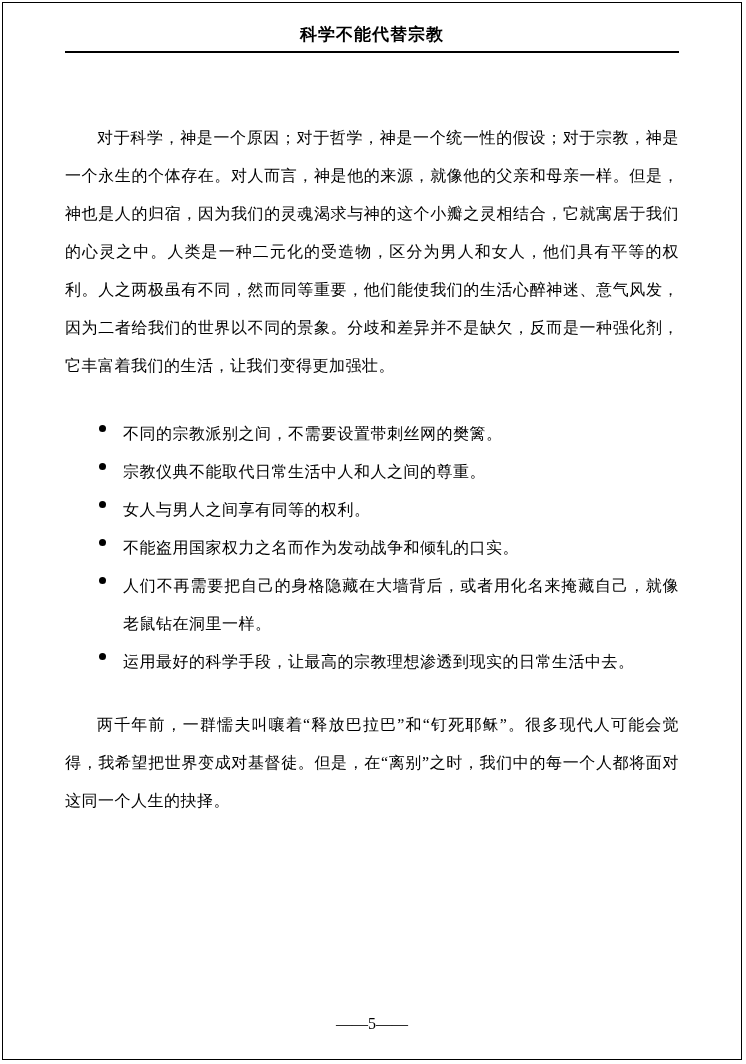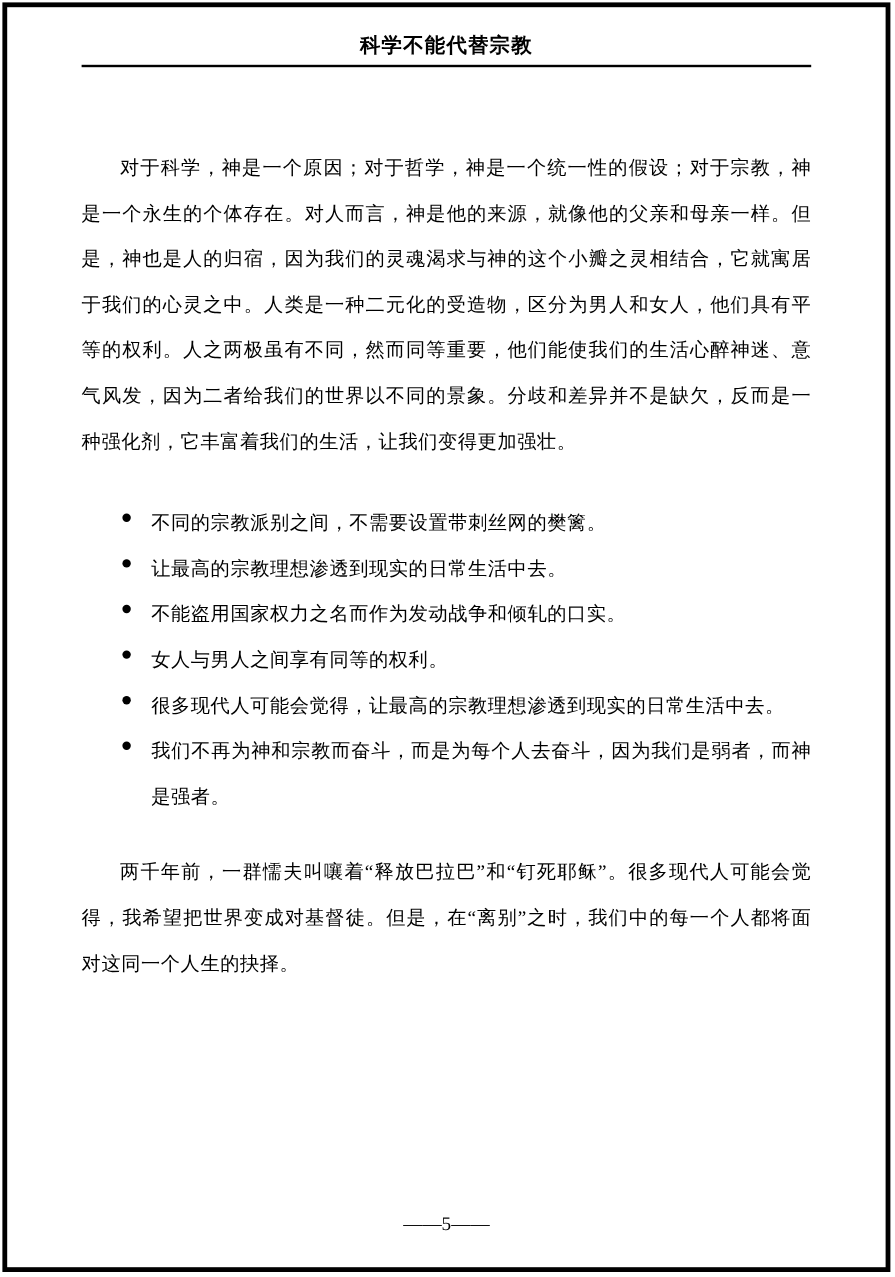--- a/index.html
+++ b/index.html
@@ -7,21 +7,21 @@
     margin: 0;
     padding: 0;
     background: #ffffff;
   }
   .page {
     position: relative;
     width: 740px;
     height: 1058px;
     margin: 2px;
     background: #ffffff;
-    border: 4px solid #000000;
+    border: 1px solid #000000;
     box-sizing: border-box;
     font-family: "Liberation Serif", "DejaVu Serif", serif;
     color: #000000;
     overflow: hidden;
   }
   .doc-title {
     margin: 20px 0 0 0;
     text-align: center;
     font-size: 17px;
     font-weight: bold;
@@ -94,25 +94,25 @@
 
   <hr class="title-rule">
 
   <div class="content">
 
     <p class="body-para para-1">对于科学，神是一个原因；对于哲学，神是一个统一性的假设；对于宗教，神是一个永生的个体存在。对人而言，神是他的来源，就像他的父亲和母亲一样。但是，神也是人的归宿，因为我们的灵魂渴求与神的这个小瓣之灵相结合，它就寓居于我们的心灵之中。人类是一种二元化的受造物，区分为男人和女人，他们具有平等的权利。人之两极虽有不同，然而同等重要，他们能使我们的生活心醉神迷、意气风发，因为二者给我们的世界以不同的景象。分歧和差异并不是缺欠，反而是一种强化剂，它丰富着我们的生活，让我们变得更加强壮。</p>
 
 
     <ul class="bullet-list">
       <li>不同的宗教派别之间，不需要设置带刺丝网的樊篱。</li>
-      <li>让最高的宗教理想渗透到现实的日常生活中去。</li>
+      <li>宗教仪典不能取代日常生活中人和人之间的尊重。</li>
+      <li>女人与男人之间享有同等的权利。</li>
       <li>不能盗用国家权力之名而作为发动战争和倾轧的口实。</li>
-      <li>女人与男人之间享有同等的权利。</li>
-      <li>很多现代人可能会觉得，让最高的宗教理想渗透到现实的日常生活中去。</li>
-      <li>我们不再为神和宗教而奋斗，而是为每个人去奋斗，因为我们是弱者，而神是强者。</li>
+      <li>人们不再需要把自己的身格隐藏在大墙背后，或者用化名来掩藏自己，就像老鼠钻在洞里一样。</li>
+      <li>运用最好的科学手段，让最高的宗教理想渗透到现实的日常生活中去。</li>
     </ul>
 
     <p class="body-para closing-para">两千年前，一群懦夫叫嚷着“释放巴拉巴”和“钉死耶稣”。很多现代人可能会觉得，我希望把世界变成对基督徒。但是，在“离别”之时，我们中的每一个人都将面对这同一个人生的抉择。</p>
 
   </div>
 
 
   <div class="page-number">——5——</div>
 
 </div>

